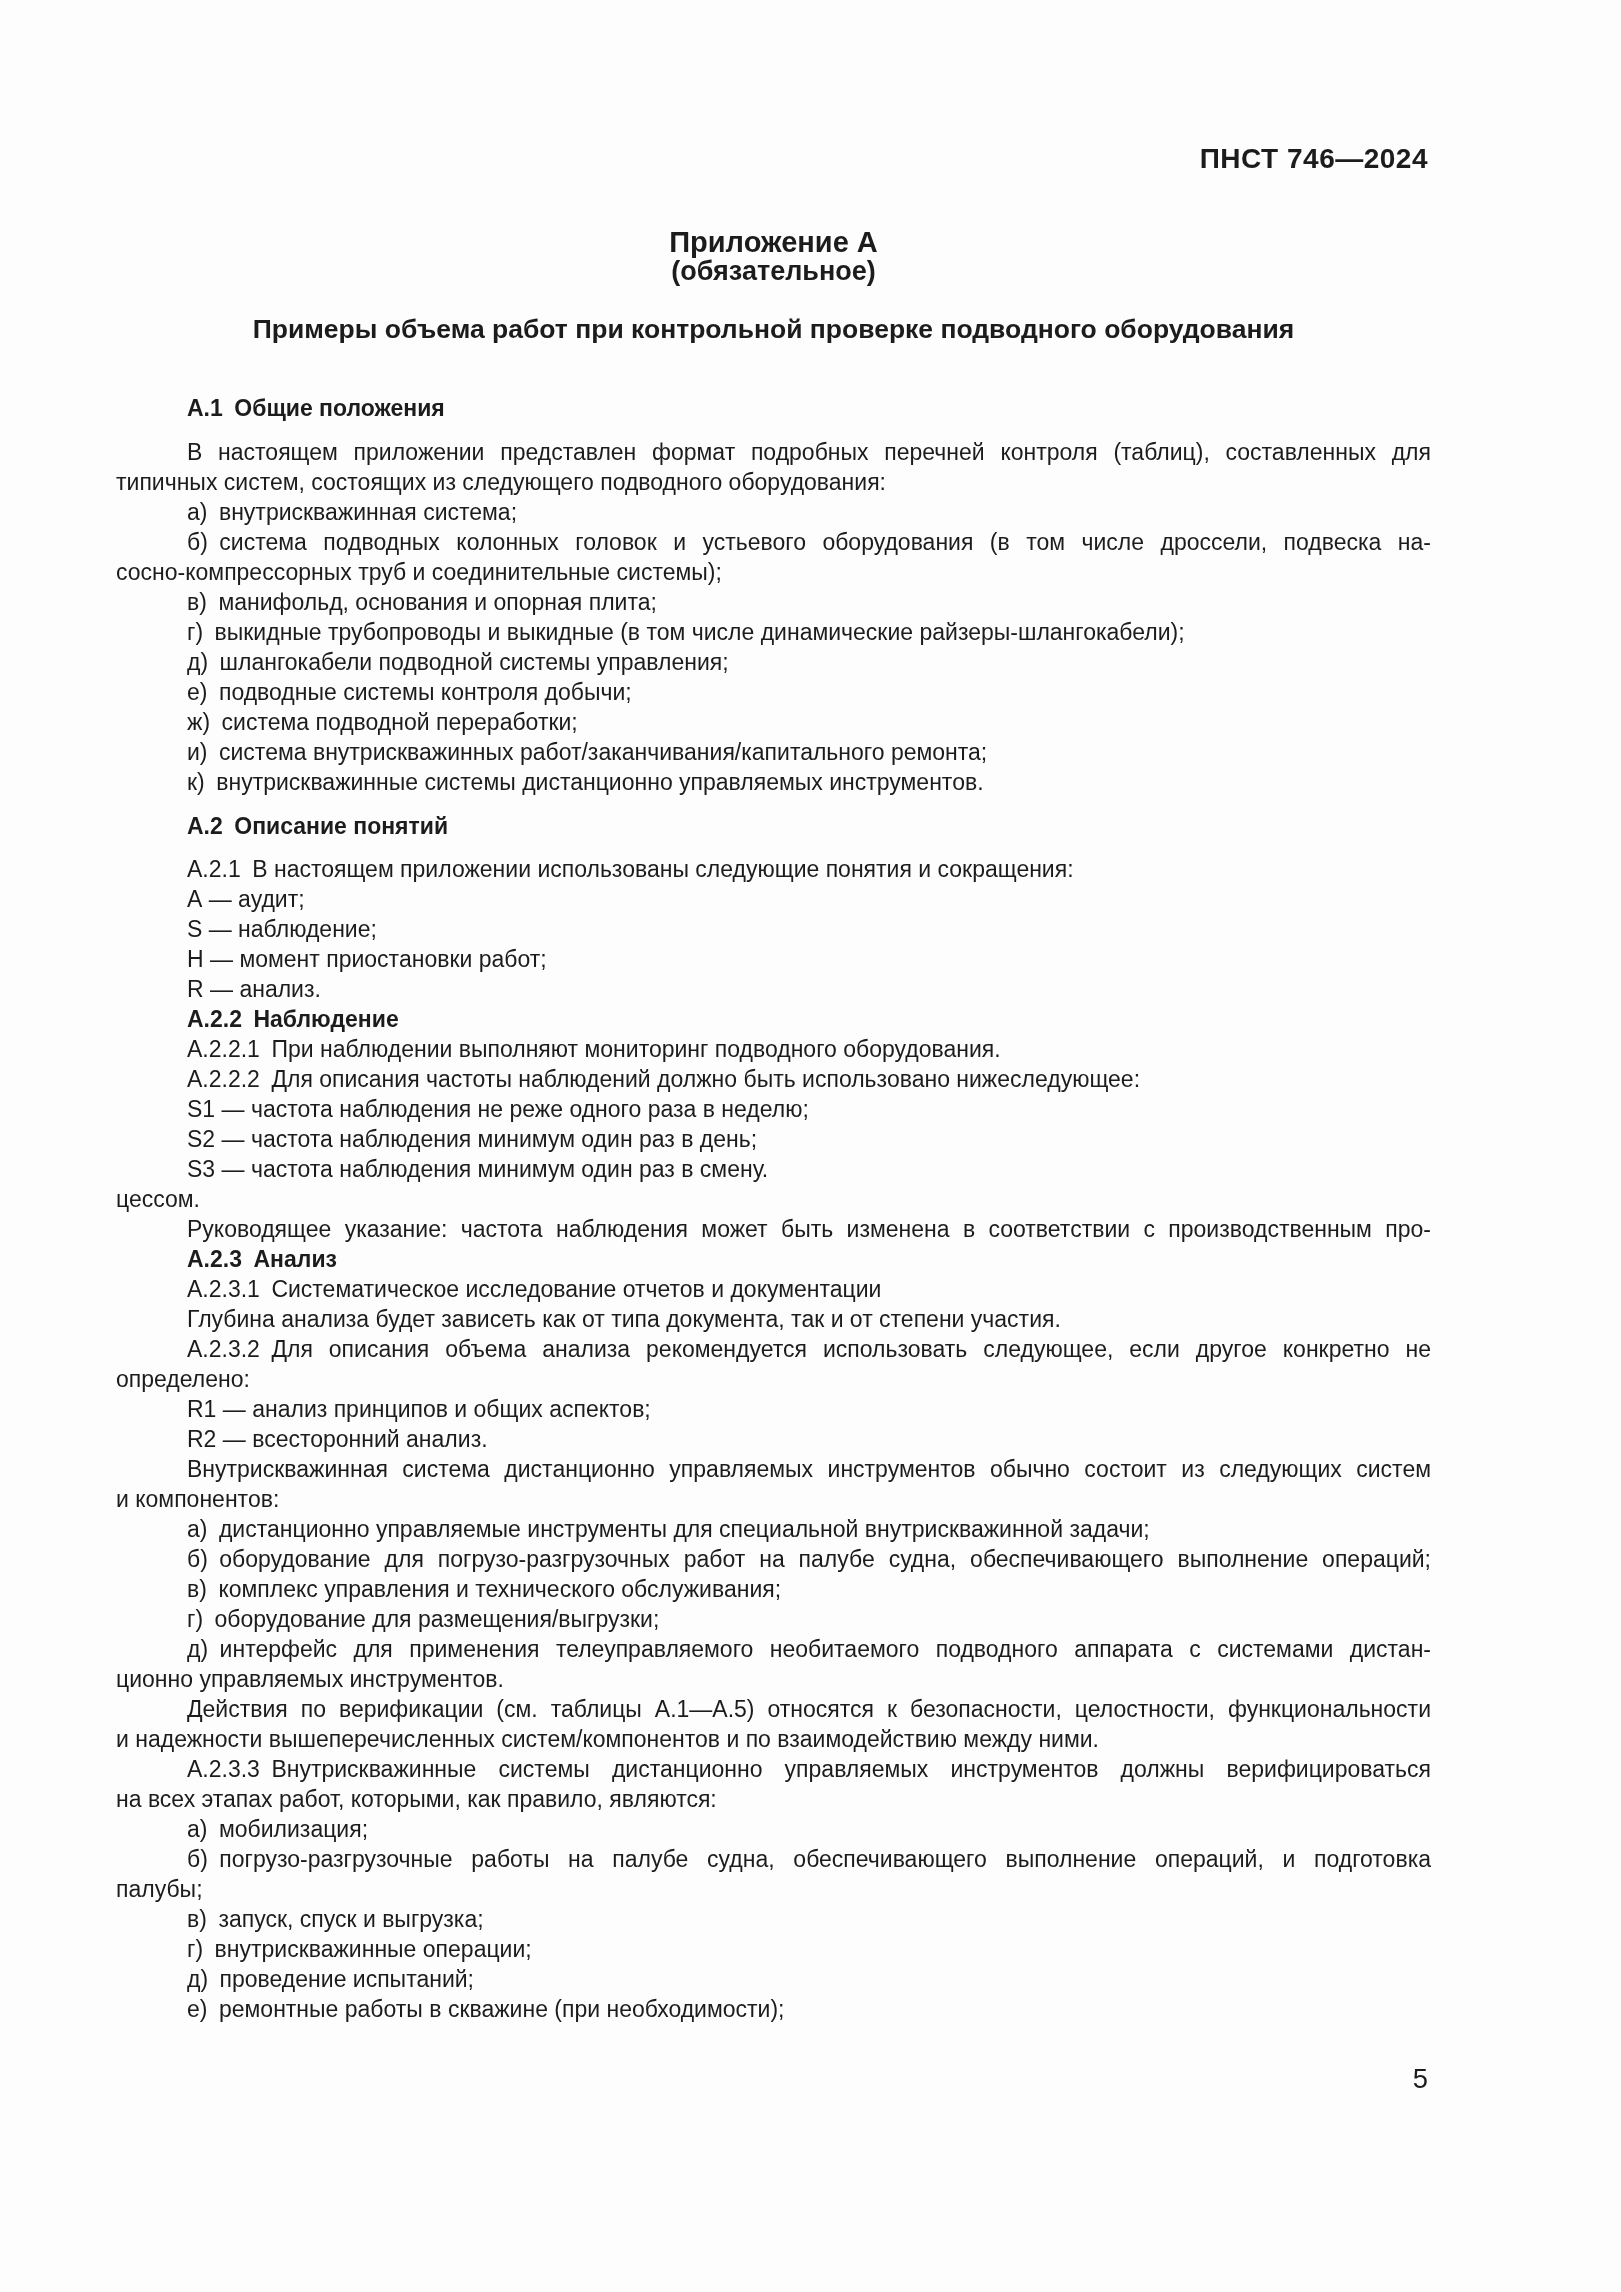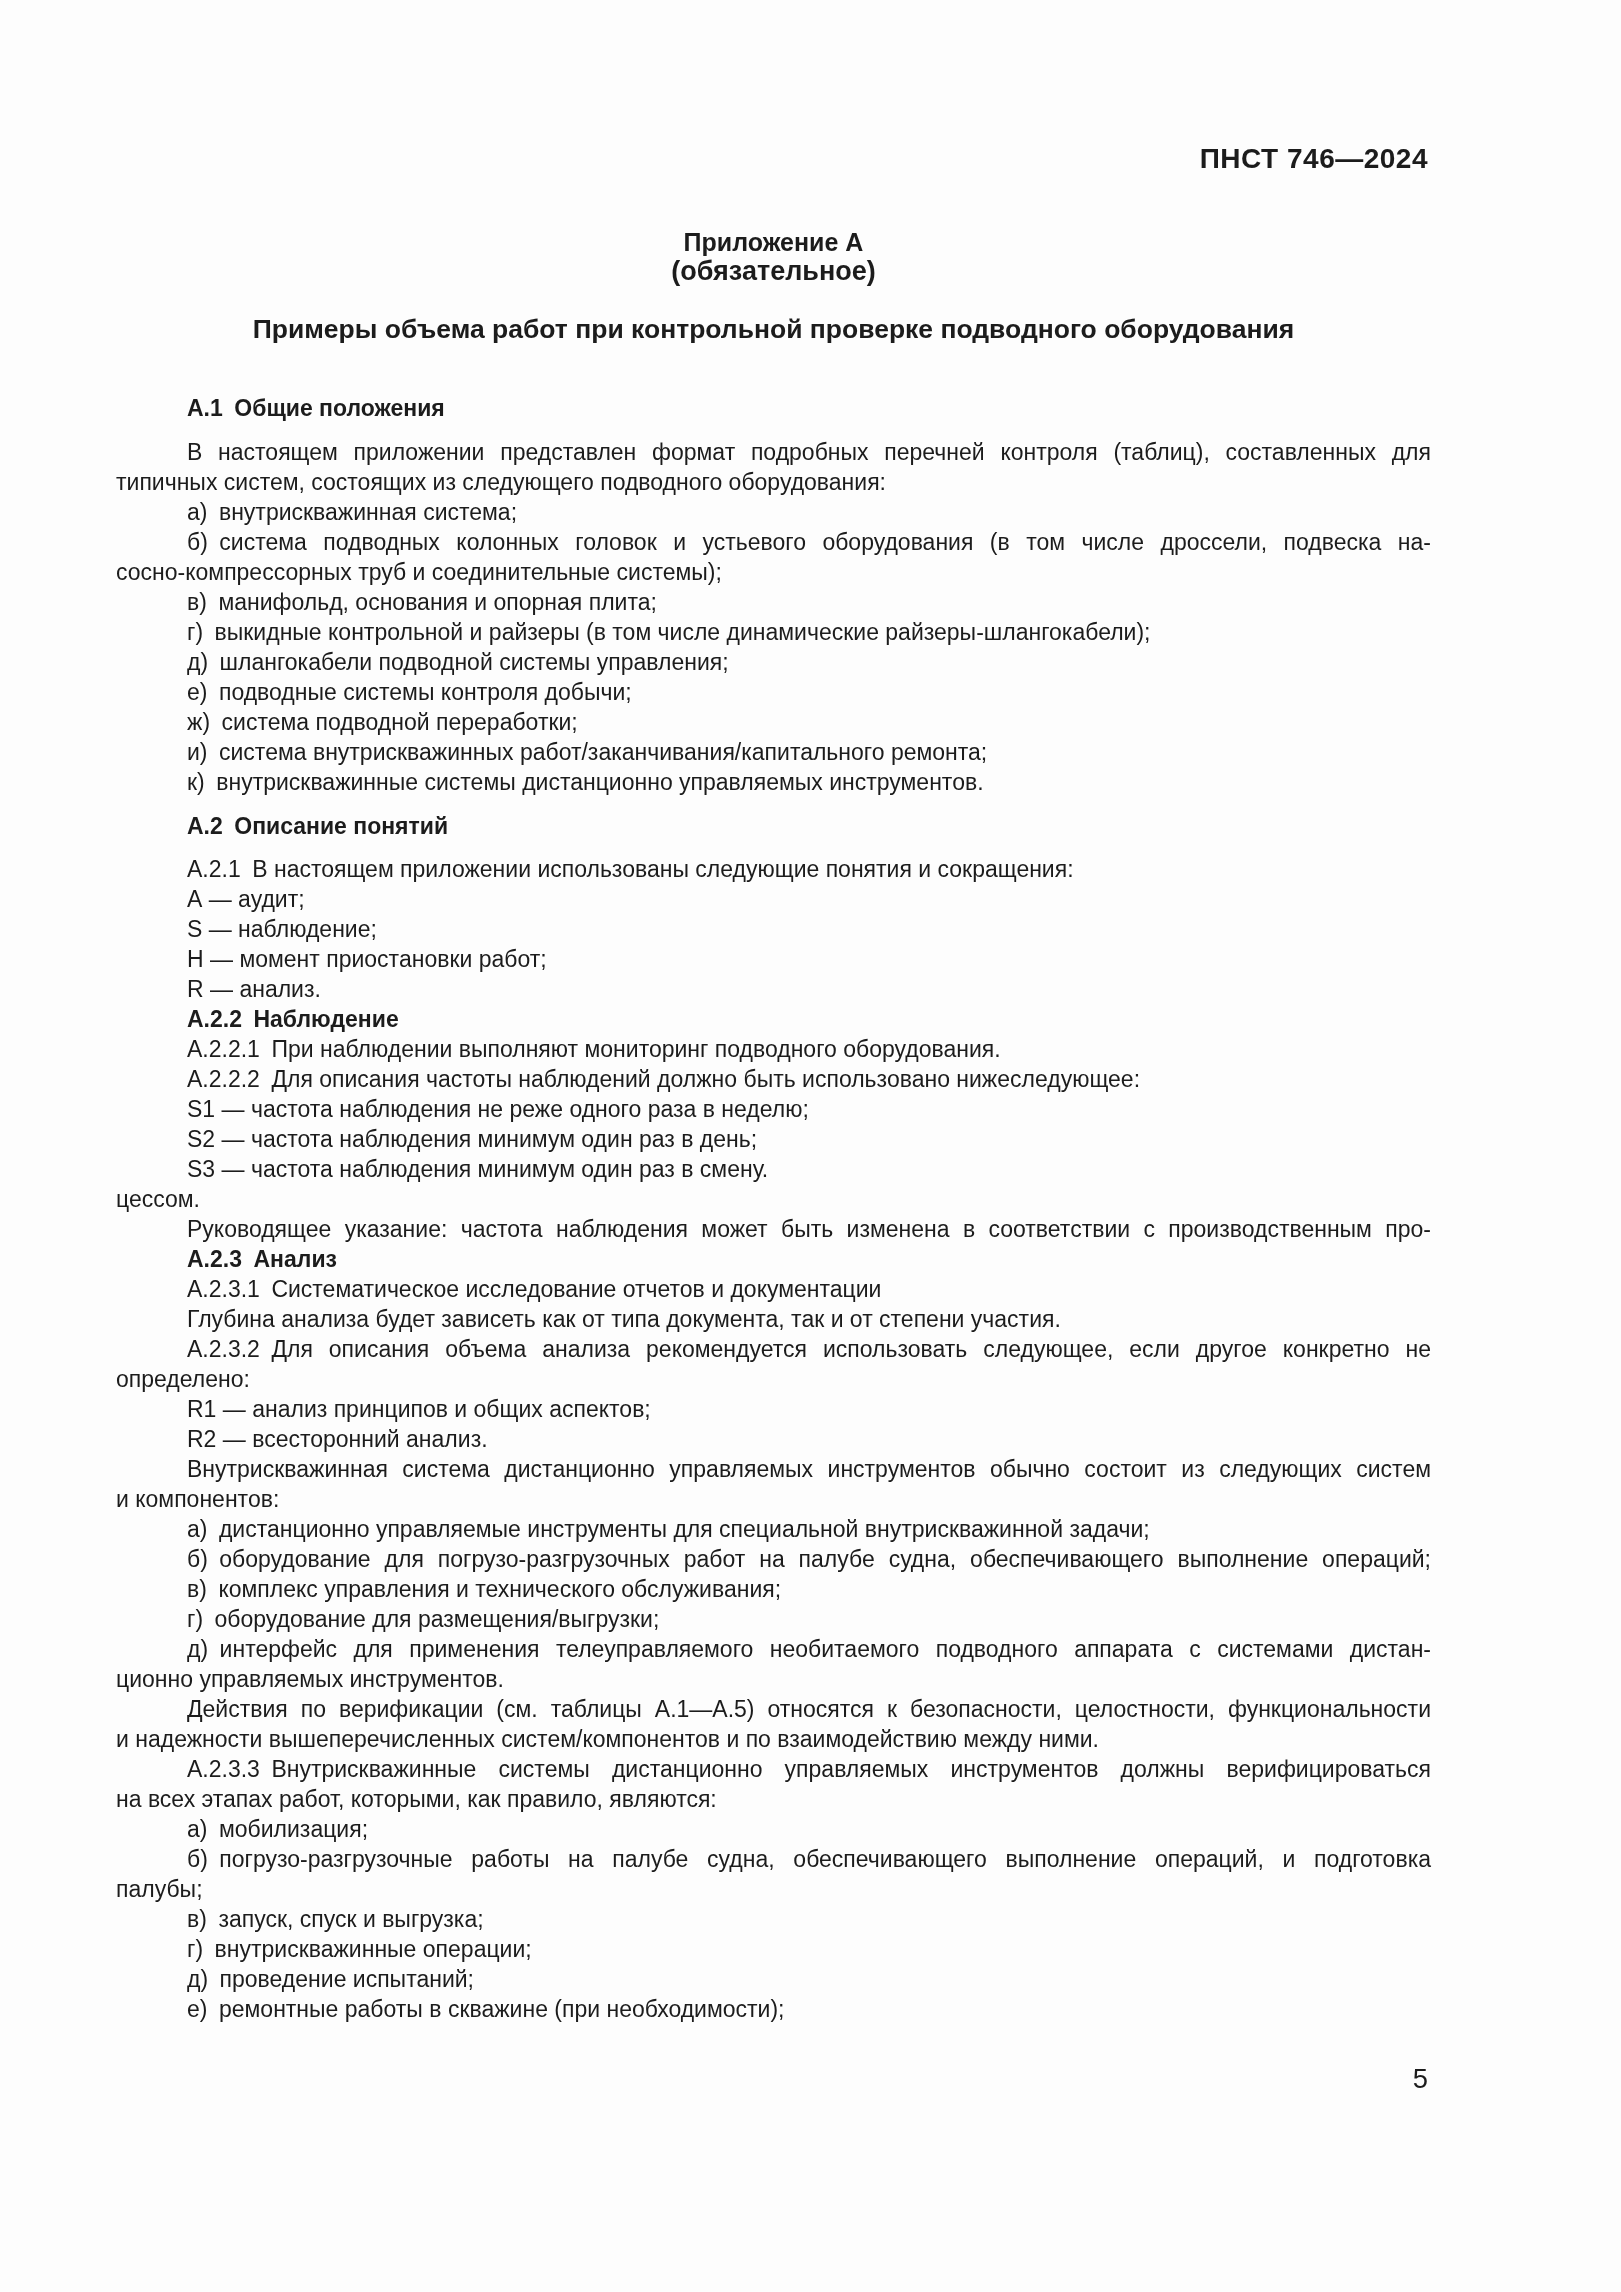--- a/index.html
+++ b/index.html
@@ -28,21 +28,21 @@
   }
   .content {
     position: absolute;
     left: 116px;
     top: 0;
     width: 1315px;
   }
   .appendix-label {
     margin: 228px 0 0 0;
     text-align: center;
-    font-size: 25px;
+    font-size: 29px;
     line-height: 29px;
     font-weight: bold;
   }
   .appendix-obligation {
     text-align: center;
     font-size: 27px;
     line-height: 29px;
     font-weight: bold;
   }
   .appendix-title {
@@ -93,21 +93,21 @@
     <div class="appendix-title">Примеры объема работ при контрольной проверке подводного оборудования</div>
 
     <div class="lines">
         <div class="line h1">А.1 Общие положения</div>
         <div class="line i j">В настоящем приложении представлен формат подробных перечней контроля (таблиц), составленных для</div>
         <div class="line">типичных систем, состоящих из следующего подводного оборудования:</div>
         <div class="line i">а) внутрискважинная система;</div>
         <div class="line i j">б) система подводных колонных головок и устьевого оборудования (в том числе дроссели, подвеска на-</div>
         <div class="line">сосно-компрессорных труб и соединительные системы);</div>
         <div class="line i">в) манифольд, основания и опорная плита;</div>
-        <div class="line i">г) выкидные контрольной и райзеры (в том числе динамические райзеры-шлангокабели);</div>
+        <div class="line i">г) выкидные трубопроводы и выкидные (в том числе динамические райзеры-шлангокабели);</div>
         <div class="line i">д) шлангокабели подводной системы управления;</div>
         <div class="line i">е) подводные системы контроля добычи;</div>
         <div class="line i">ж) система подводной переработки;</div>
         <div class="line i">и) система внутрискважинных работ/заканчивания/капитального ремонта;</div>
         <div class="line i">к) внутрискважинные системы дистанционно управляемых инструментов.</div>
         <div class="line h1">А.2 Описание понятий</div>
         <div class="line i">А.2.1 В настоящем приложении использованы следующие понятия и сокращения:</div>
         <div class="line i">А — аудит;</div>
         <div class="line i">S — наблюдение;</div>
         <div class="line i">Н — момент приостановки работ;</div>

